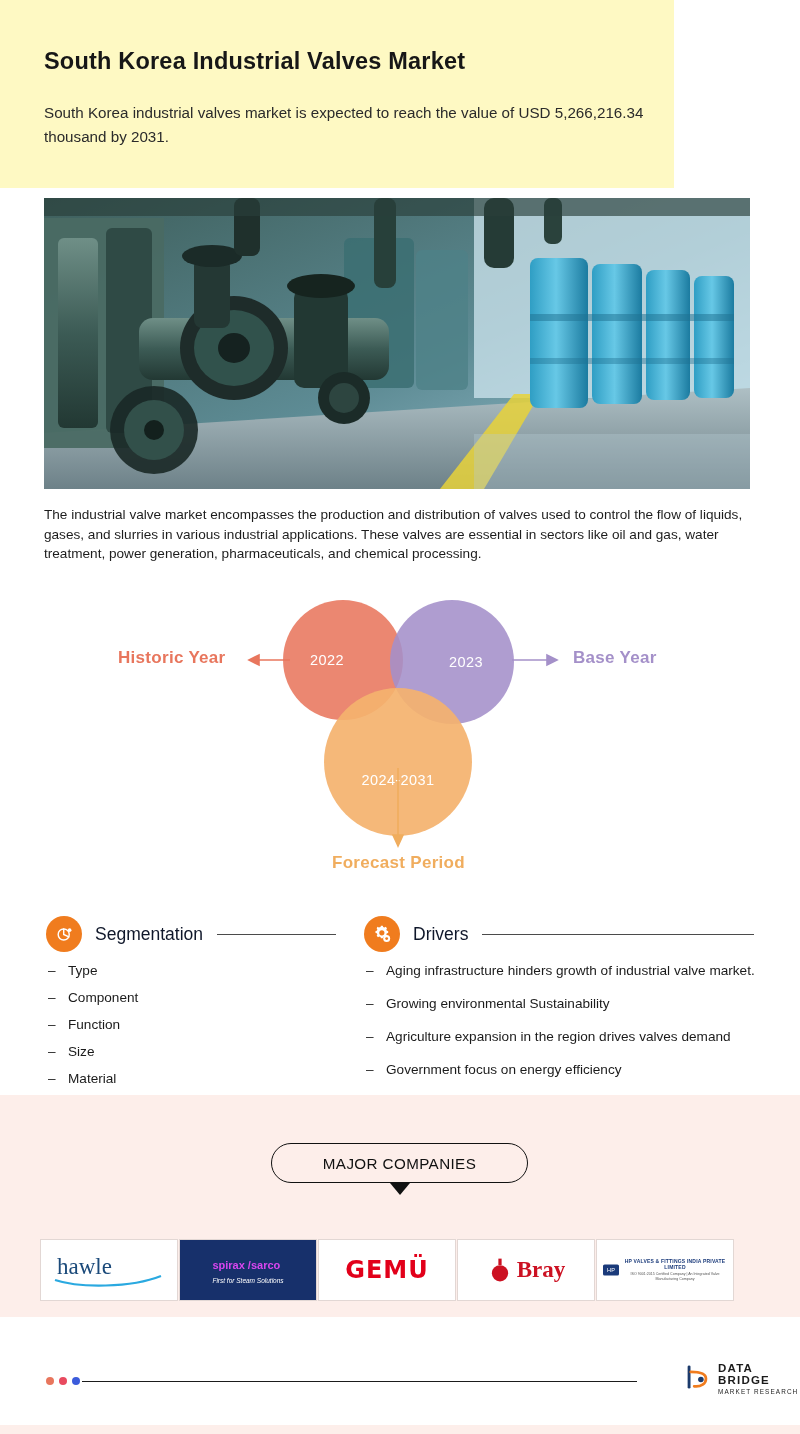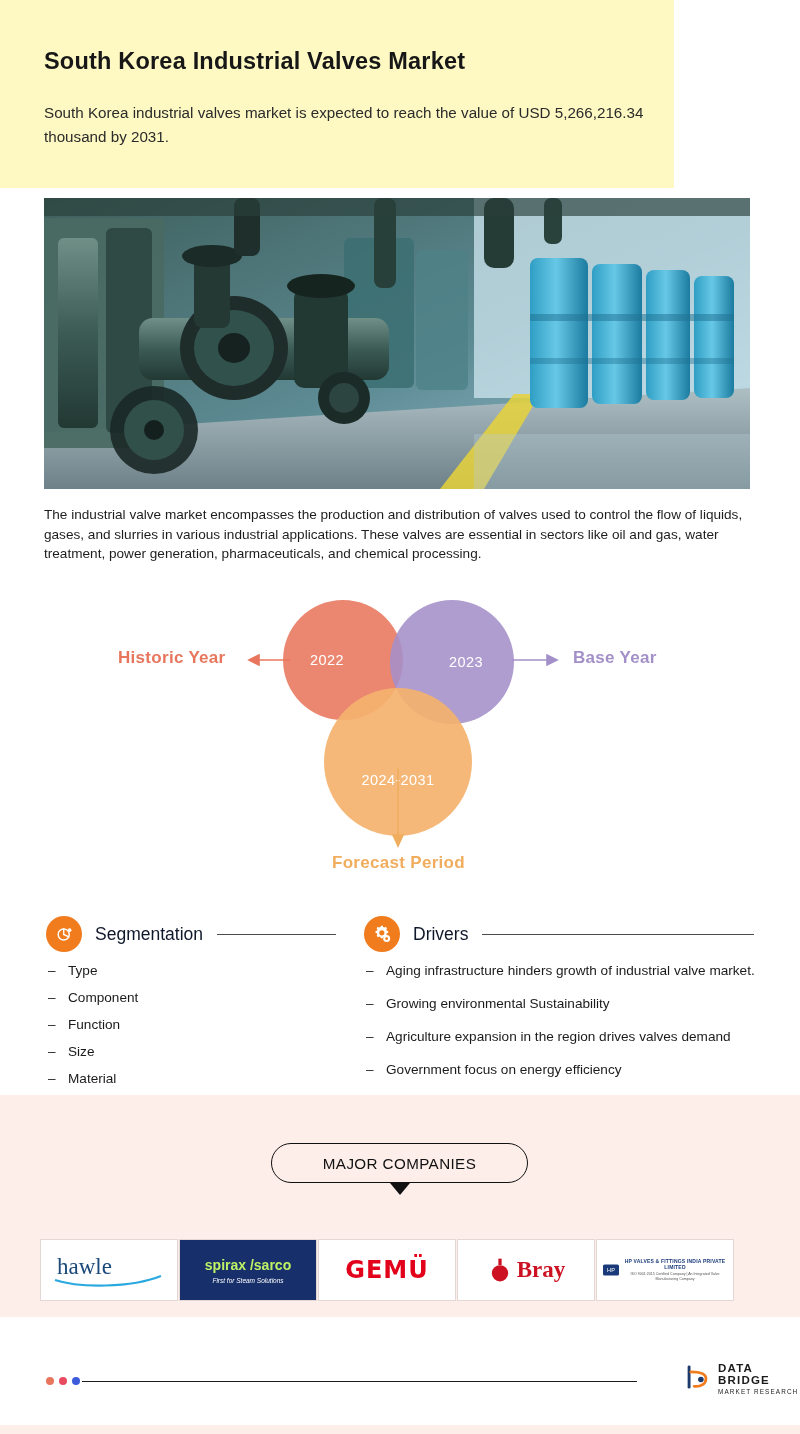--- a/index.html
+++ b/index.html
@@ -205,21 +205,21 @@
     height: 62px;
     background: #ffffff;
     border: 1px solid #e2d7d4;
     display: flex;
     align-items: center;
     justify-content: center;
     overflow: hidden;
     position: relative;
   }
   .logo-box.spirax { background: #17306b; }
-  .logo-spirax-1 { color: #bef264; font-size: 14px; font-weight: bold; line-height: 18px; text-align: center; }
+  .logo-spirax-1 { color: #d946ef; font-size: 11px; font-weight: bold; line-height: 18px; text-align: left; }
   .logo-spirax-2 { color: #ffffff; font-size: 6.5px; text-align: center; font-style: italic; margin-top: 3px; }
   .logo-gemu { color: #e2001a; font-size: 24px; font-weight: bold; letter-spacing: 1px; font-family: "DejaVu Sans", sans-serif; text-align: center; }
   .logo-bray { color: #cc1122; font-size: 23px; font-weight: bold; font-family: "Liberation Serif", serif; }
   .logo-hp-1 { color: #1a3a7a; font-size: 5px; font-weight: bold; text-align: center; letter-spacing: 0.2px; }
   .logo-hp-2 { color: #555; font-size: 3.6px; text-align: center; margin-top: 2px; line-height: 5px; }
 
   
   .footer {
     position: absolute;
     left: 0; top: 1355px;

